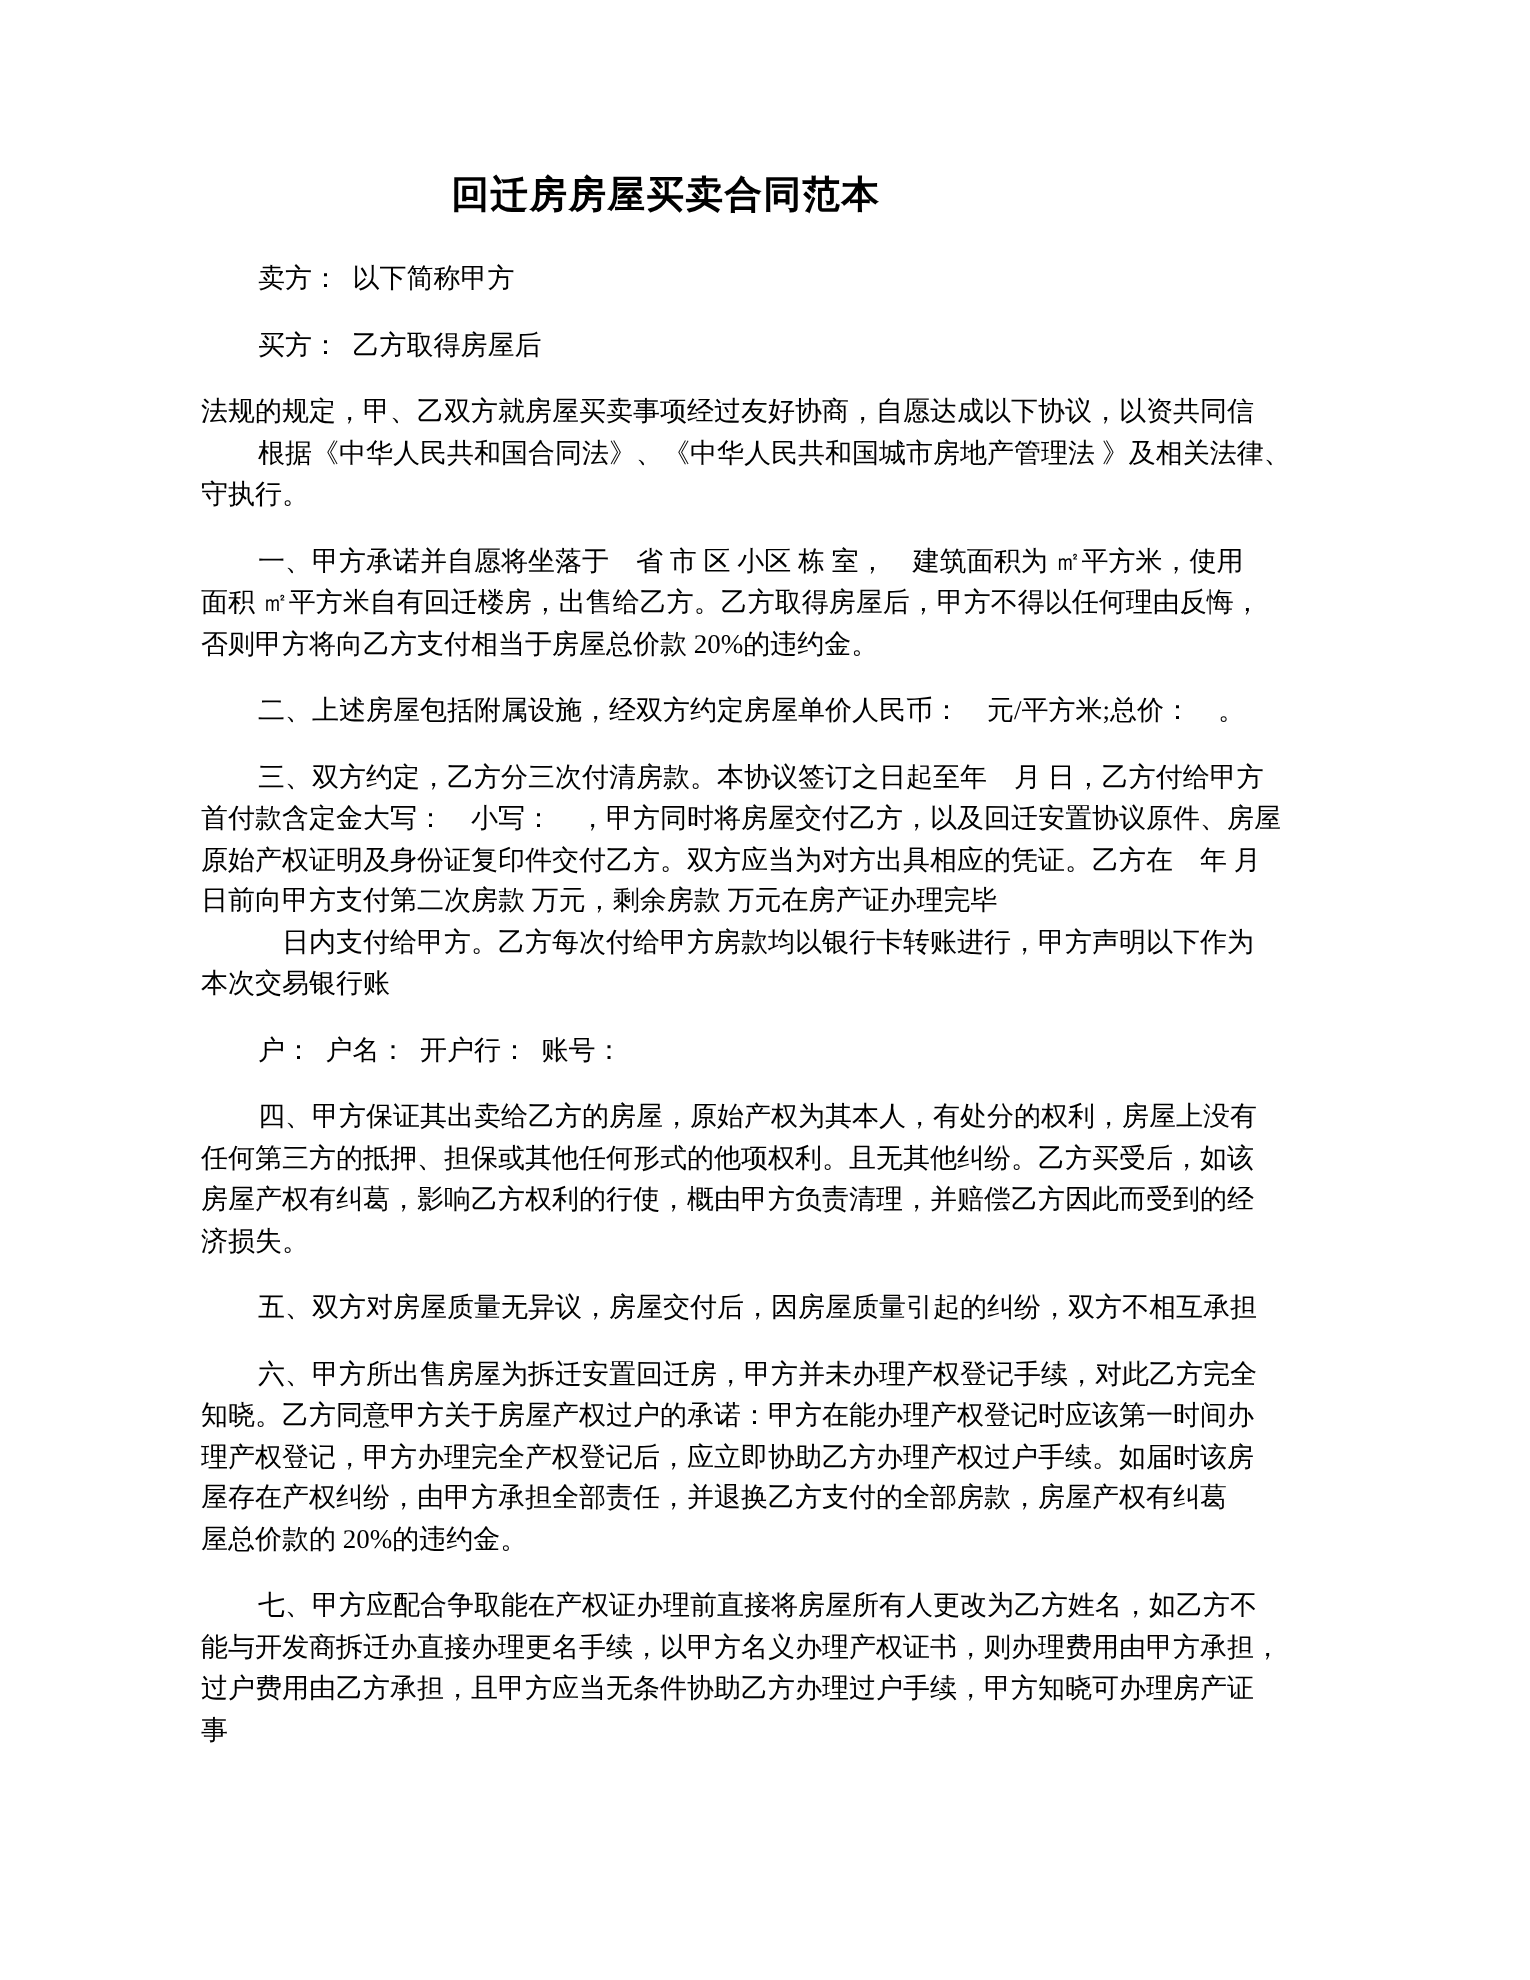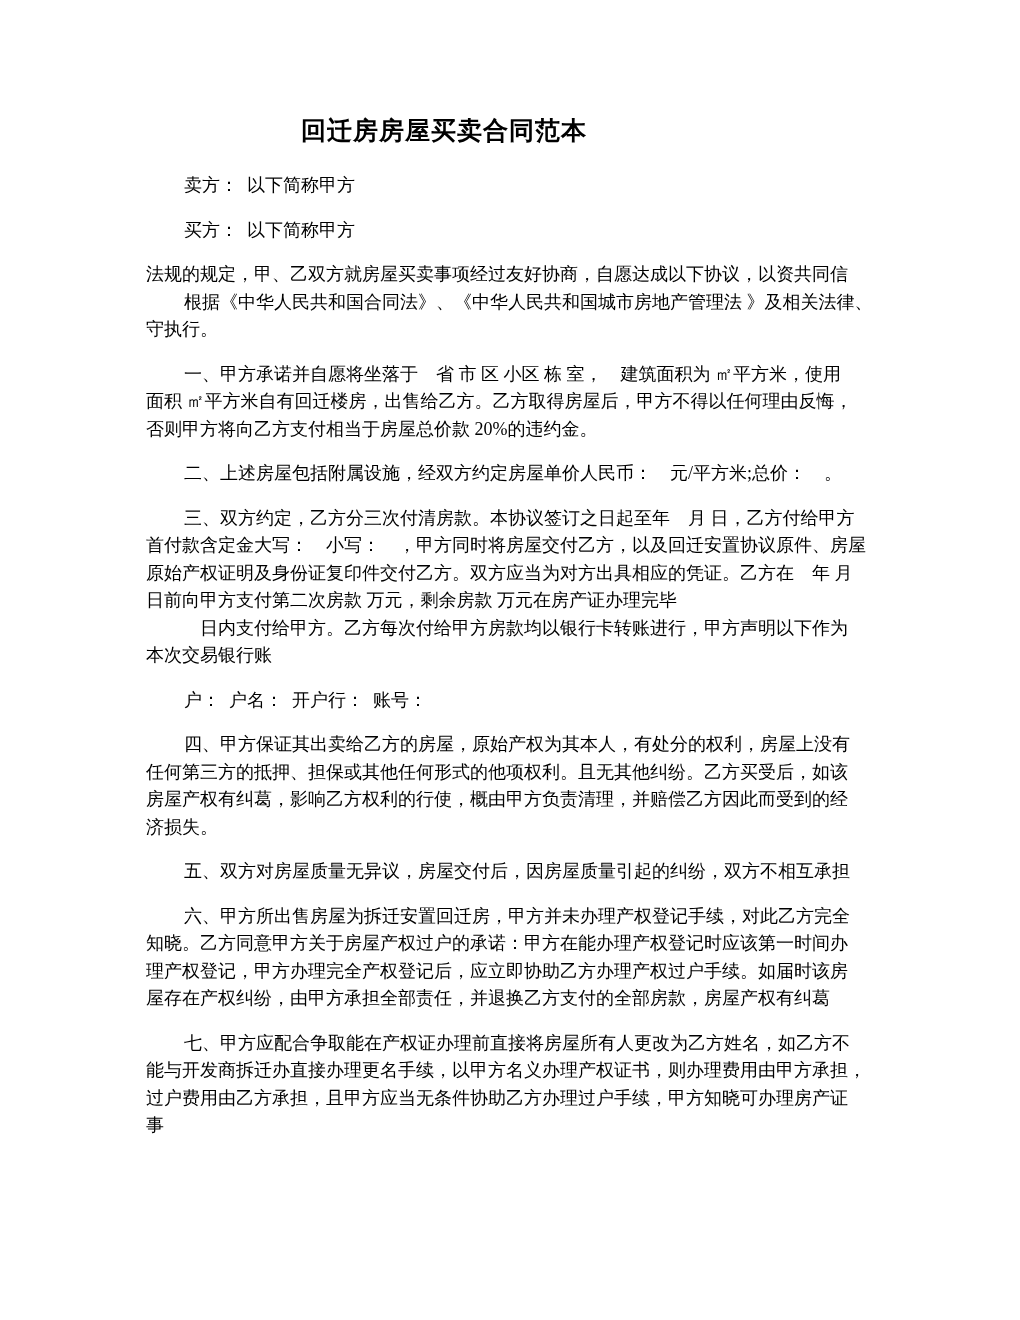--- a/index.html
+++ b/index.html
@@ -19,21 +19,21 @@
     width: 888px;
     margin: 0;
     text-align: center;
     font-size: 25px;
     font-weight: bold;
     line-height: 34px;
     letter-spacing: 1px;
   }
   .doc-body {
     position: absolute;
-    left: 146px;
+    left: 134px;
     top: 172px;
     width: 720px;
   }
   .para { margin: 0 0 17px 0; }
   .line {
     font-size: 18px;
     line-height: 27.5px;
     white-space: pre;
     letter-spacing: 0;
   }
@@ -41,21 +41,21 @@
 </head>
 <body>
 
 <div class="page">
   <h1 class="title">回迁房房屋买卖合同范本</h1>
   <div class="doc-body">
       <div class="para">
         <div class="line" style="text-indent: 38px;">卖方：  以下简称甲方</div>
       </div>
       <div class="para">
-        <div class="line" style="text-indent: 38px;">买方：  以下简称甲方</div>
+        <div class="line" style="text-indent: 38px;">买方：  乙方取得房屋后</div>
       </div>
       <div class="para">
         <div class="line" style="text-indent: 0px;">法规的规定，甲、乙双方就房屋买卖事项经过友好协商，自愿达成以下协议，以资共同信</div>
         <div class="line" style="text-indent: 38px;">根据《中华人民共和国合同法》、《中华人民共和国城市房地产管理法 》及相关法律、</div>
         <div class="line" style="text-indent: 0px;">守执行。</div>
       </div>
       <div class="para">
         <div class="line" style="text-indent: 38px;">一、甲方承诺并自愿将坐落于　省 市 区 小区 栋 室，　建筑面积为 ㎡平方米，使用</div>
         <div class="line" style="text-indent: 0px;">面积 ㎡平方米自有回迁楼房，出售给乙方。乙方取得房屋后，甲方不得以任何理由反悔，</div>
         <div class="line" style="text-indent: 0px;">否则甲方将向乙方支付相当于房屋总价款 20%的违约金。</div>
@@ -81,20 +81,21 @@
         <div class="line" style="text-indent: 0px;">济损失。</div>
       </div>
       <div class="para">
         <div class="line" style="text-indent: 38px;">五、双方对房屋质量无异议，房屋交付后，因房屋质量引起的纠纷，双方不相互承担</div>
       </div>
       <div class="para">
         <div class="line" style="text-indent: 38px;">六、甲方所出售房屋为拆迁安置回迁房，甲方并未办理产权登记手续，对此乙方完全</div>
         <div class="line" style="text-indent: 0px;">知晓。乙方同意甲方关于房屋产权过户的承诺：甲方在能办理产权登记时应该第一时间办</div>
         <div class="line" style="text-indent: 0px;">理产权登记，甲方办理完全产权登记后，应立即协助乙方办理产权过户手续。如届时该房</div>
         <div class="line" style="text-indent: 0px;">屋存在产权纠纷，由甲方承担全部责任，并退换乙方支付的全部房款，房屋产权有纠葛</div>
+        <div class="line" style="text-indent: 0px;">屋总价款的 20%的违约金。</div>
       </div>
       <div class="para">
         <div class="line" style="text-indent: 38px;">七、甲方应配合争取能在产权证办理前直接将房屋所有人更改为乙方姓名，如乙方不</div>
         <div class="line" style="text-indent: 0px;">能与开发商拆迁办直接办理更名手续，以甲方名义办理产权证书，则办理费用由甲方承担，</div>
         <div class="line" style="text-indent: 0px;">过户费用由乙方承担，且甲方应当无条件协助乙方办理过户手续，甲方知晓可办理房产证</div>
         <div class="line" style="text-indent: 0px;">事</div>
       </div>
     </div>
 </div>
 

